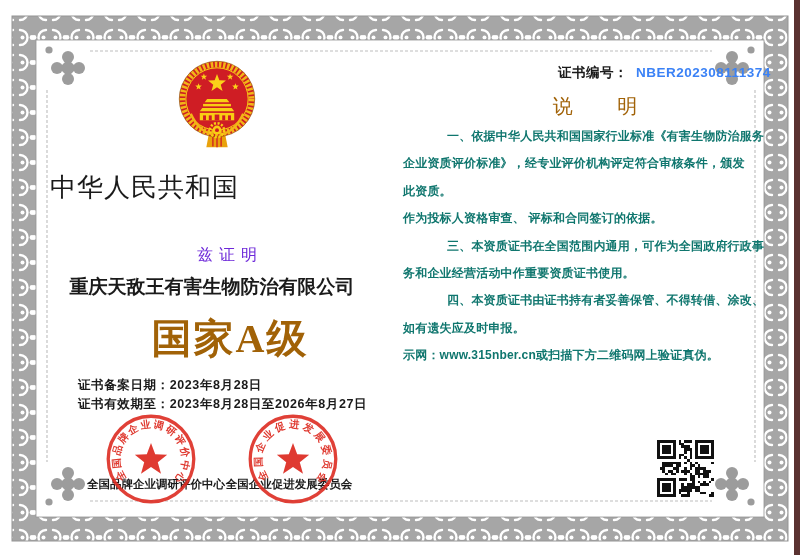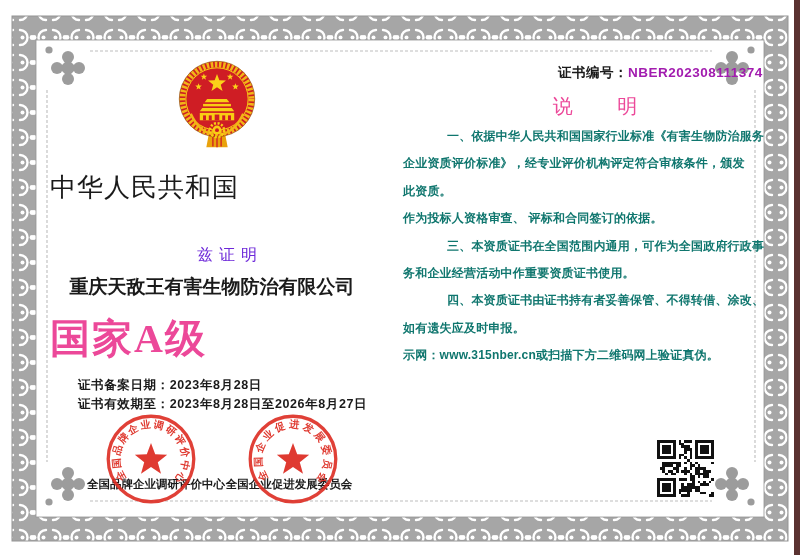--- a/index.html
+++ b/index.html
@@ -3,32 +3,32 @@
 <meta charset="utf-8">
 <style>
   html,body{margin:0;padding:0;background:#e9e9e9;}
   .cert{
     position:relative;width:800px;height:555px;background:#ffffff;overflow:hidden;
     font-family:"Liberation Sans","DejaVu Sans",sans-serif;color:#1a1a1a;
   }
   .abs{position:absolute;}
   
   .cert-no{left:558px;top:64px;width:210px;font-size:13.5px;font-weight:bold;letter-spacing:.5px;white-space:nowrap;}
-  .cert-no .num{color:#a21caf;}
+  .cert-no .num{color:#3b82f6;margin-left:8px;}
   .emblem-wrap{left:176px;top:58px;width:82px;height:100px;}
   .title1{left:50px;top:170px;width:360px;text-align:left;font-size:26px;font-weight:normal;letter-spacing:1px;}
   .title2{left:50px;top:201px;width:360px;text-align:center;font-size:25px;font-weight:bold;}
   .statement{left:50px;top:245px;width:360px;text-align:center;font-size:16px;letter-spacing:6px;color:#6d28d9;}
   .company{left:32px;top:274px;width:360px;text-align:center;font-size:19px;font-weight:bold;}
-  .grade{left:50px;top:311px;width:360px;font-size:40px;font-weight:bold;letter-spacing:2px;
-         color:#ec4899;font-family:"Liberation Serif","DejaVu Serif",serif;}
+  .grade{left:50px;top:311px;width:360px;text-align:center;font-size:40px;font-weight:bold;letter-spacing:2px;
+         color:#a16207;font-family:"Liberation Serif","DejaVu Serif",serif;}
   .date-line1{left:78px;top:377px;font-size:12.5px;font-weight:bold;letter-spacing:.6px;white-space:nowrap;}
   .date-line2{left:78px;top:396px;font-size:12.5px;font-weight:bold;letter-spacing:.6px;white-space:nowrap;}
   
-  .notes-title{left:480px;top:93px;width:230px;text-align:center;font-size:20px;color:#ec4899;white-space:pre;font-weight:500;}
+  .notes-title{left:480px;top:93px;width:230px;text-align:center;font-size:20px;color:#a16207;white-space:pre;font-weight:500;}
   .notes-body{left:403px;top:123px;width:360px;font-size:12px;font-weight:bold;color:#0f766e;letter-spacing:.2px;}
   .nline{height:27.4px;line-height:27.4px;white-space:nowrap;}
   .nline.ind{padding-left:44px;}
   
   .seal-label{top:477px;width:180px;text-align:center;font-size:11.5px;font-weight:bold;z-index:2;}
   .seal-label.s1{left:66px;}
   .seal-label.s2{left:199px;}
   .seal-svg{width:92px;height:92px;z-index:3;}
   .seal-pos1{left:105px;top:413px;}
   .seal-pos2{left:247px;top:413px;}

